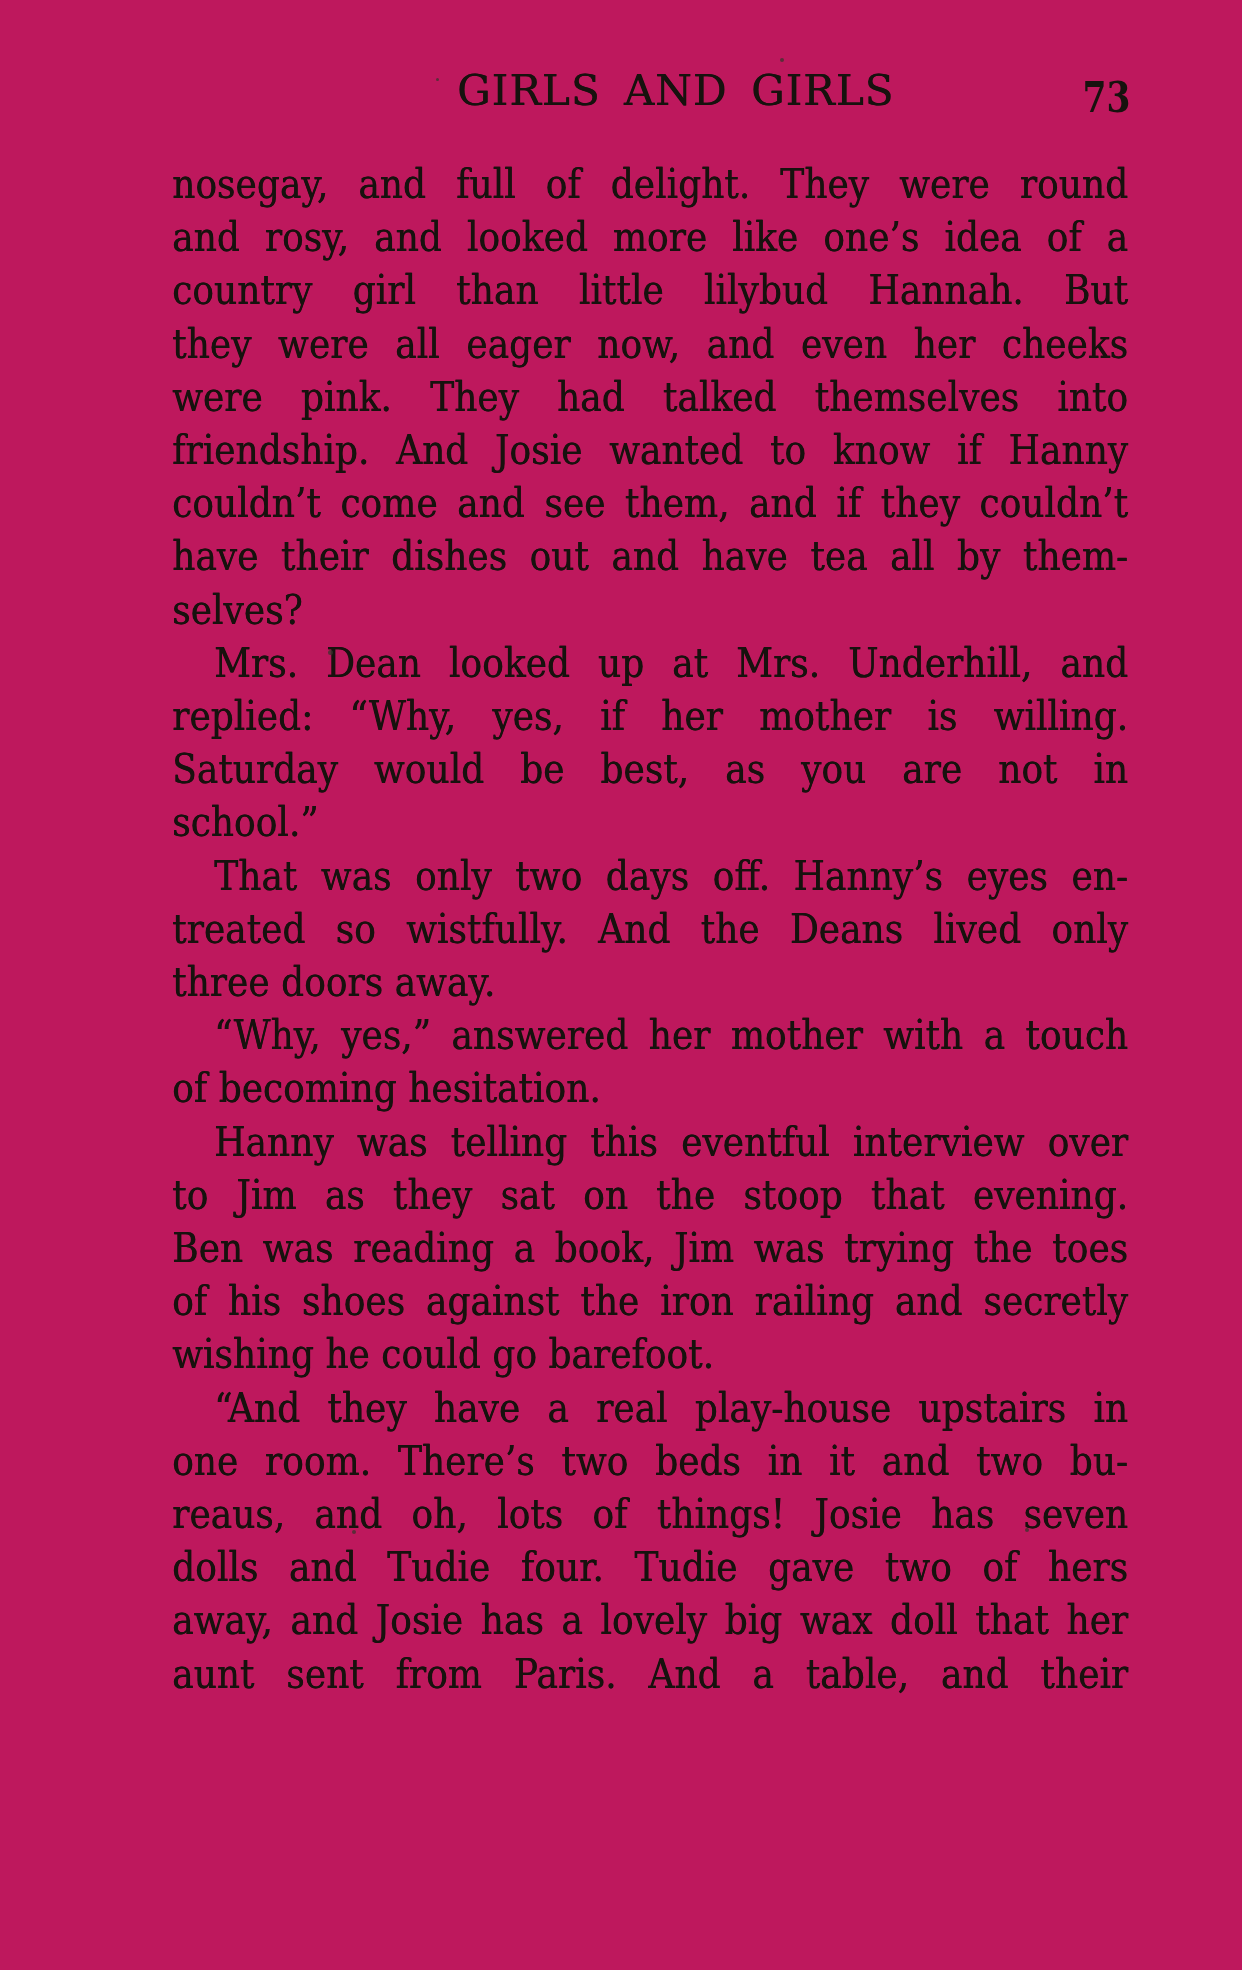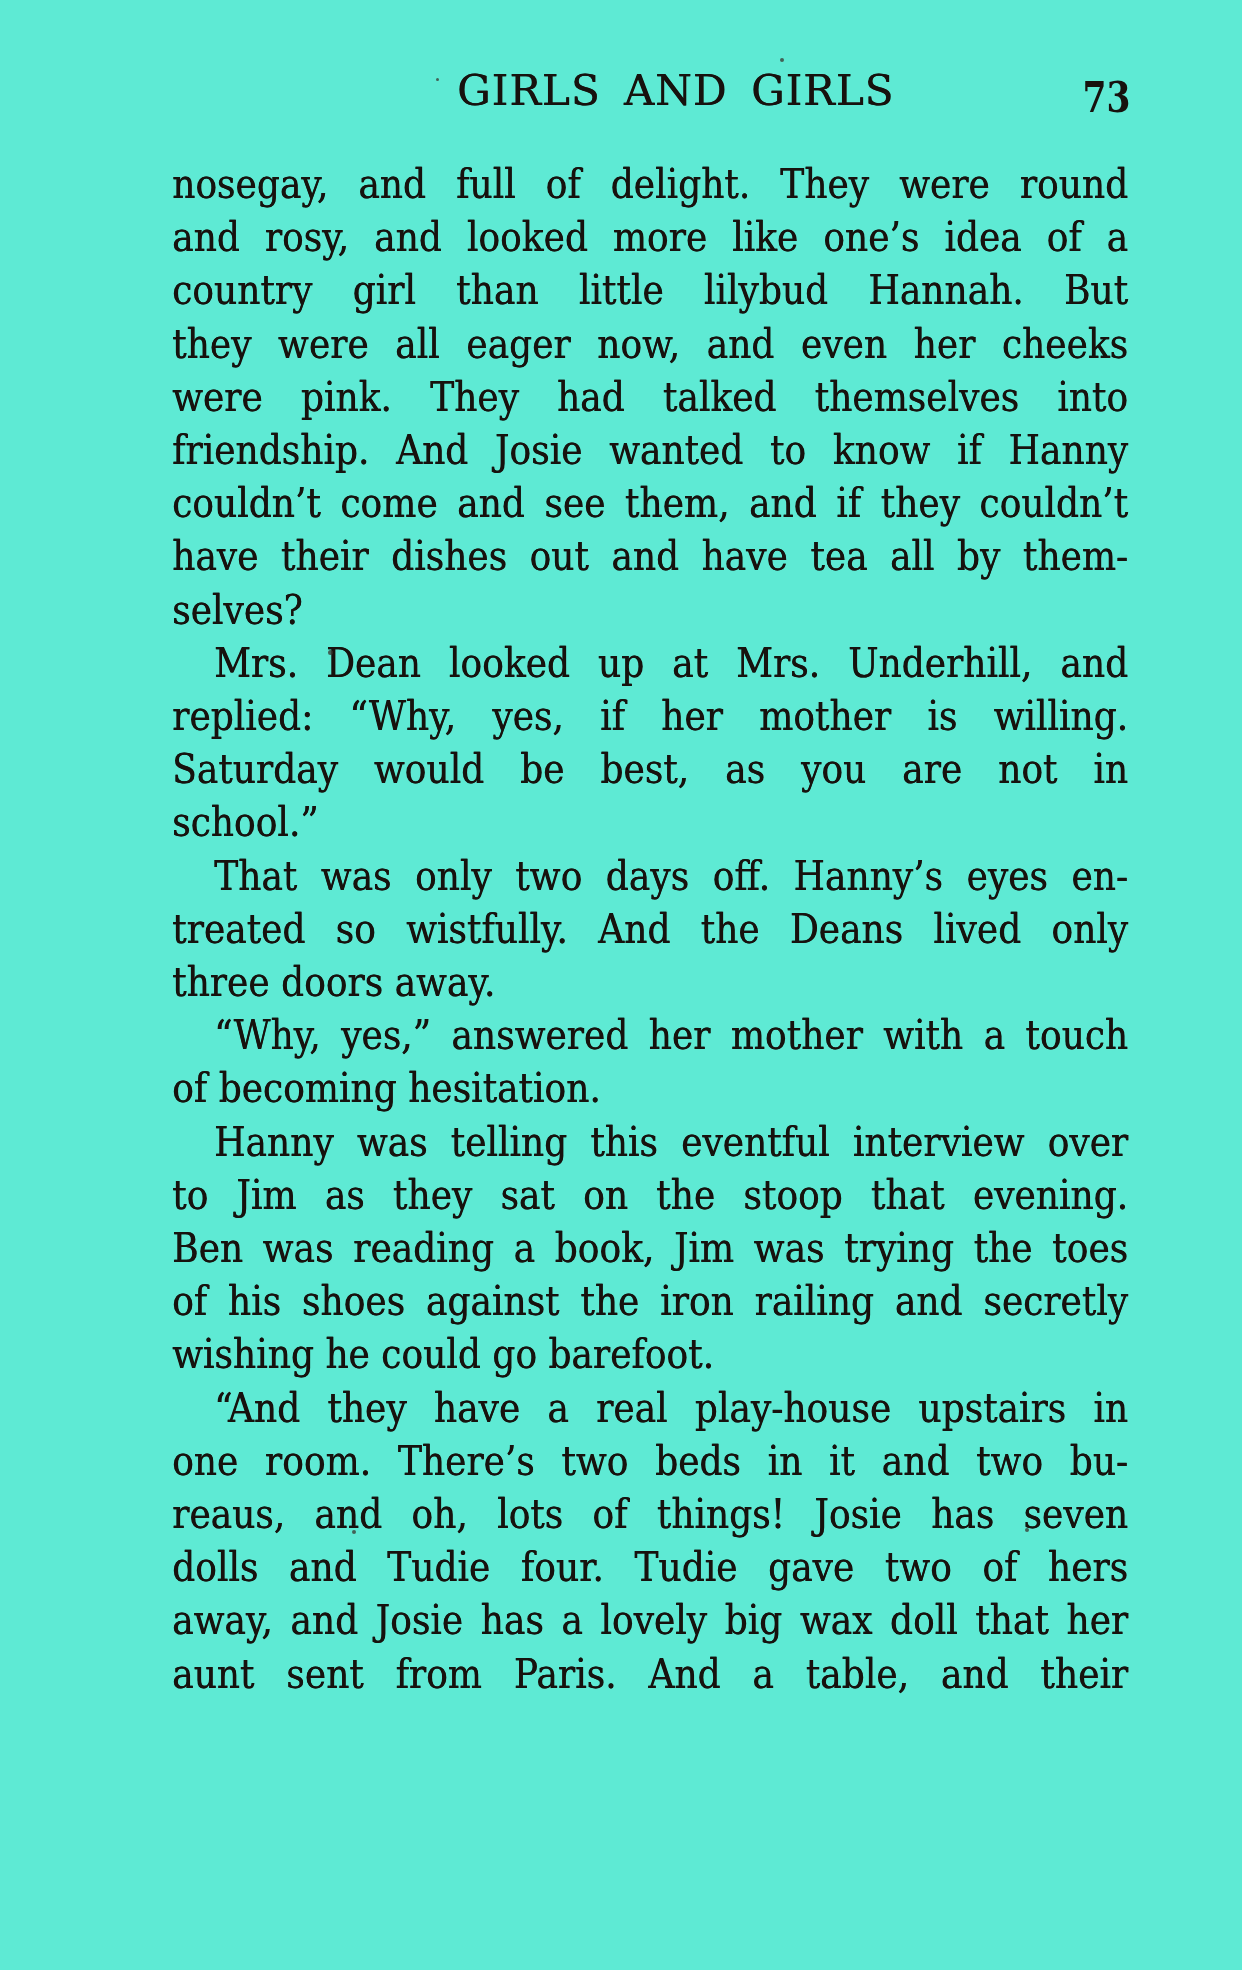--- a/index.html
+++ b/index.html
@@ -73,21 +73,21 @@
   .speck {
     position: absolute;
     background: #3a342e;
     border-radius: 50%;
     opacity: 0.75;
   }
 </style>
 </head>
 <body>
 
-<div class="page" style="background: #5eead4; color: rgb(23, 18, 14);">
+<div class="page" style="background: #be185d; color: rgb(23, 18, 14);">
 
   <div class="running-head">
     <span class="head-title">GIRLS AND GIRLS</span>
     <span class="page-number">73</span>
   </div>
 
   <div class="body-text" id="body-text">
       <div class="line">nosegay, and full of delight.  They were round</div>
       <div class="line">and rosy, and looked more like one’s idea of a</div>
       <div class="line">country girl than little lilybud Hannah.  But</div>

